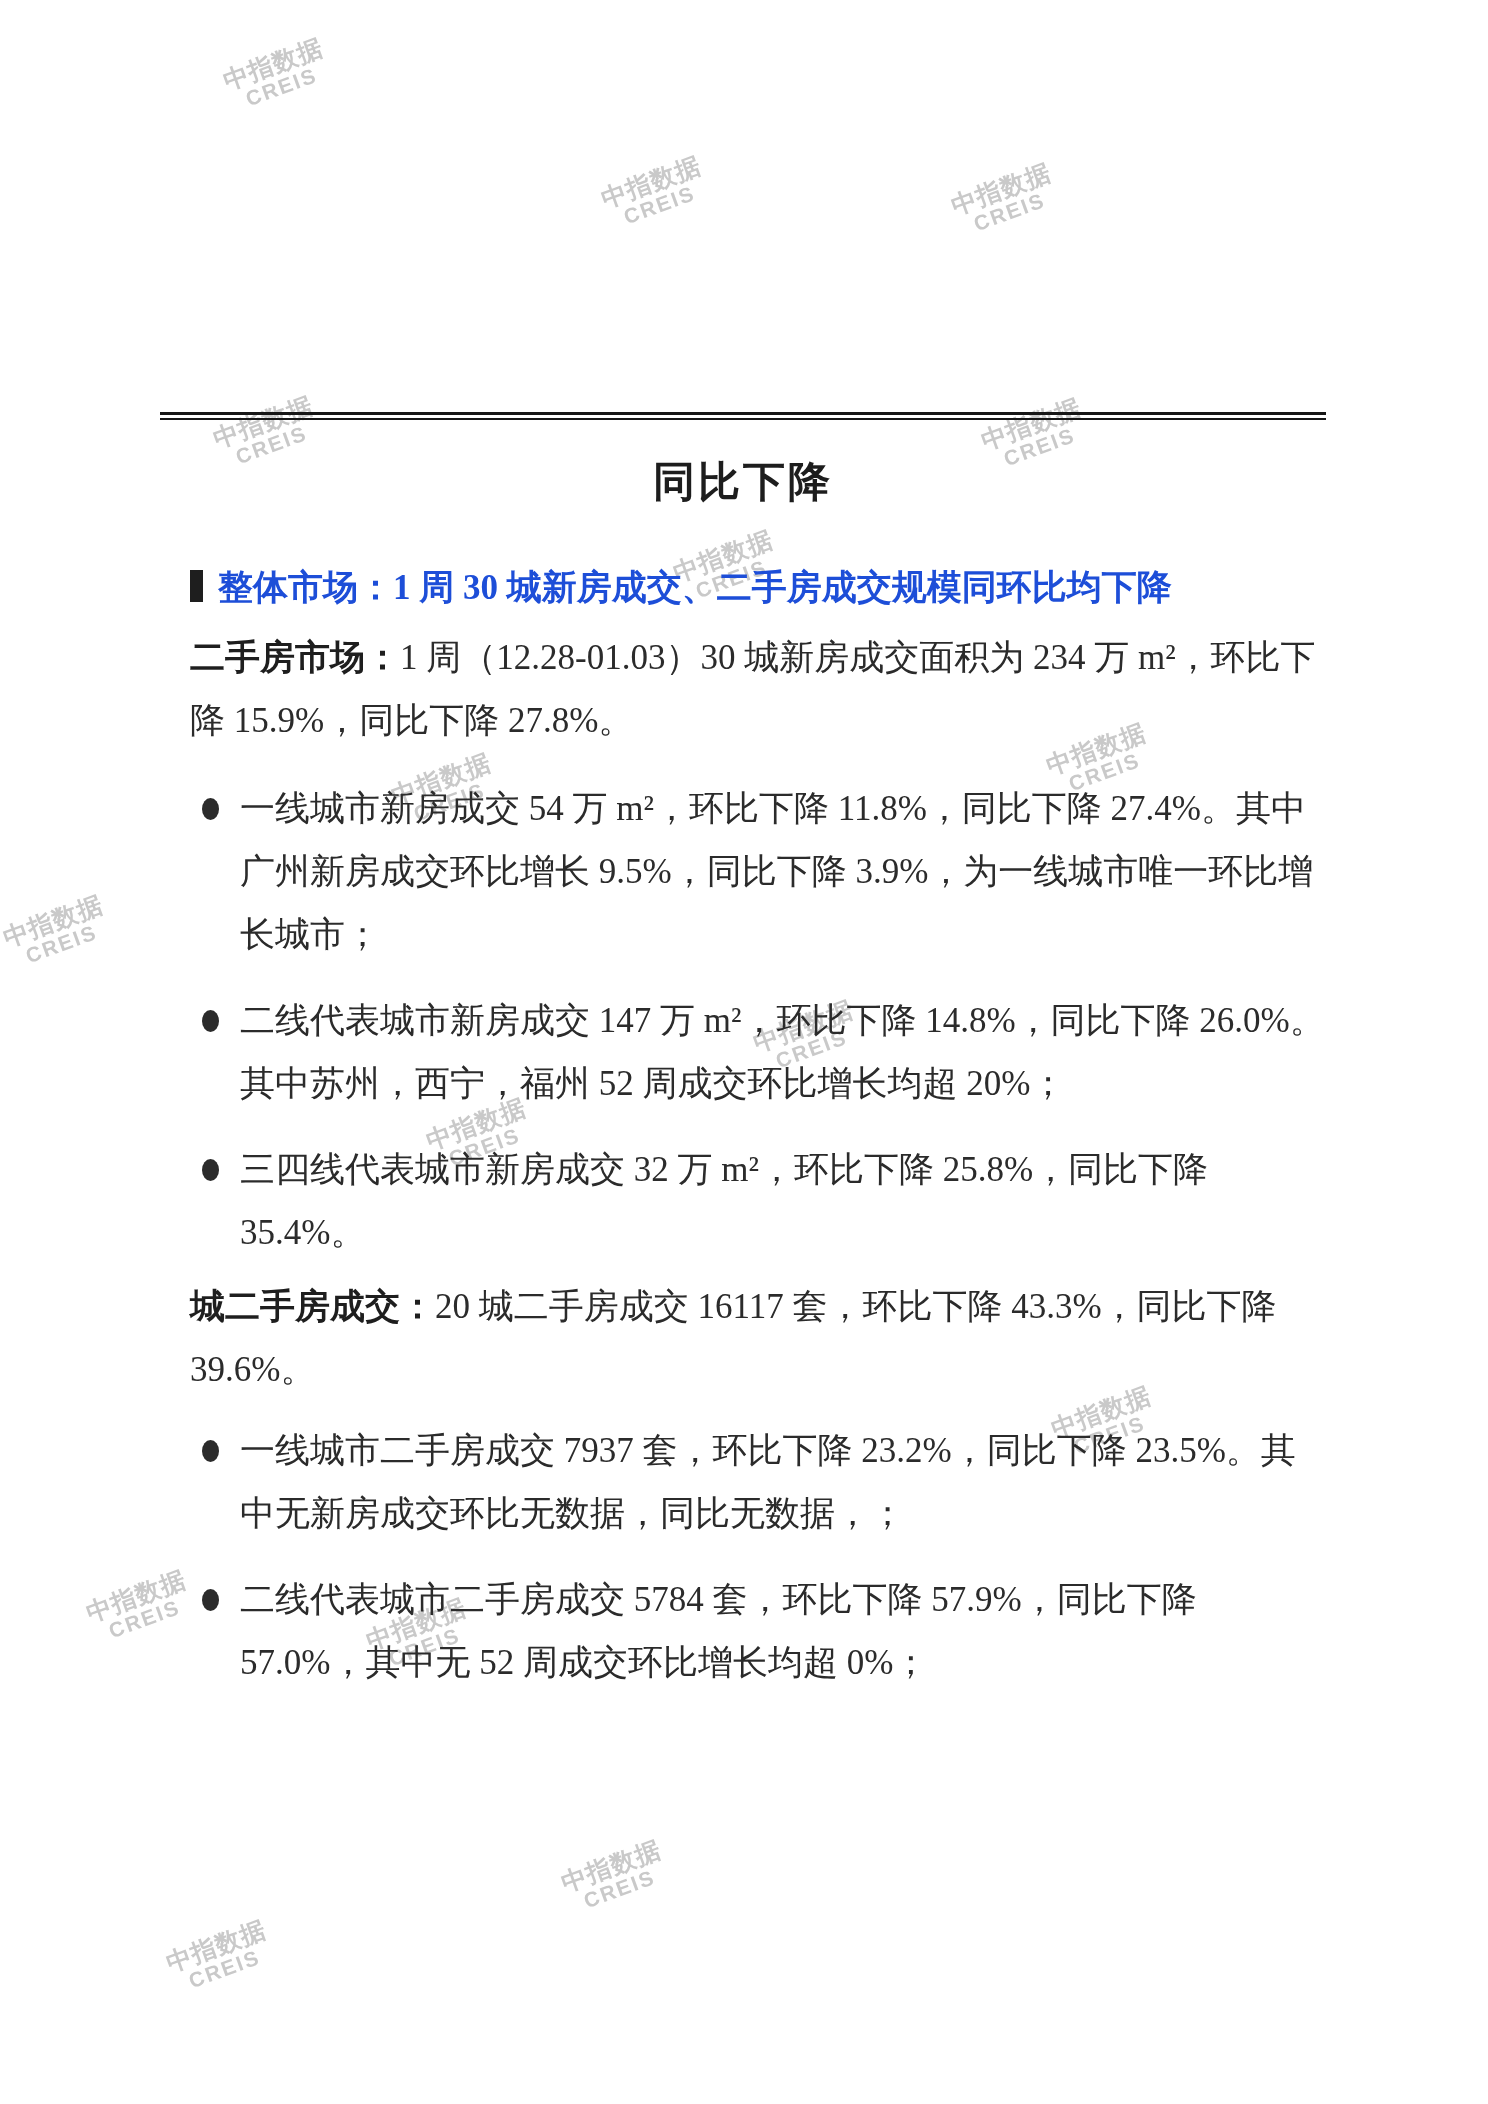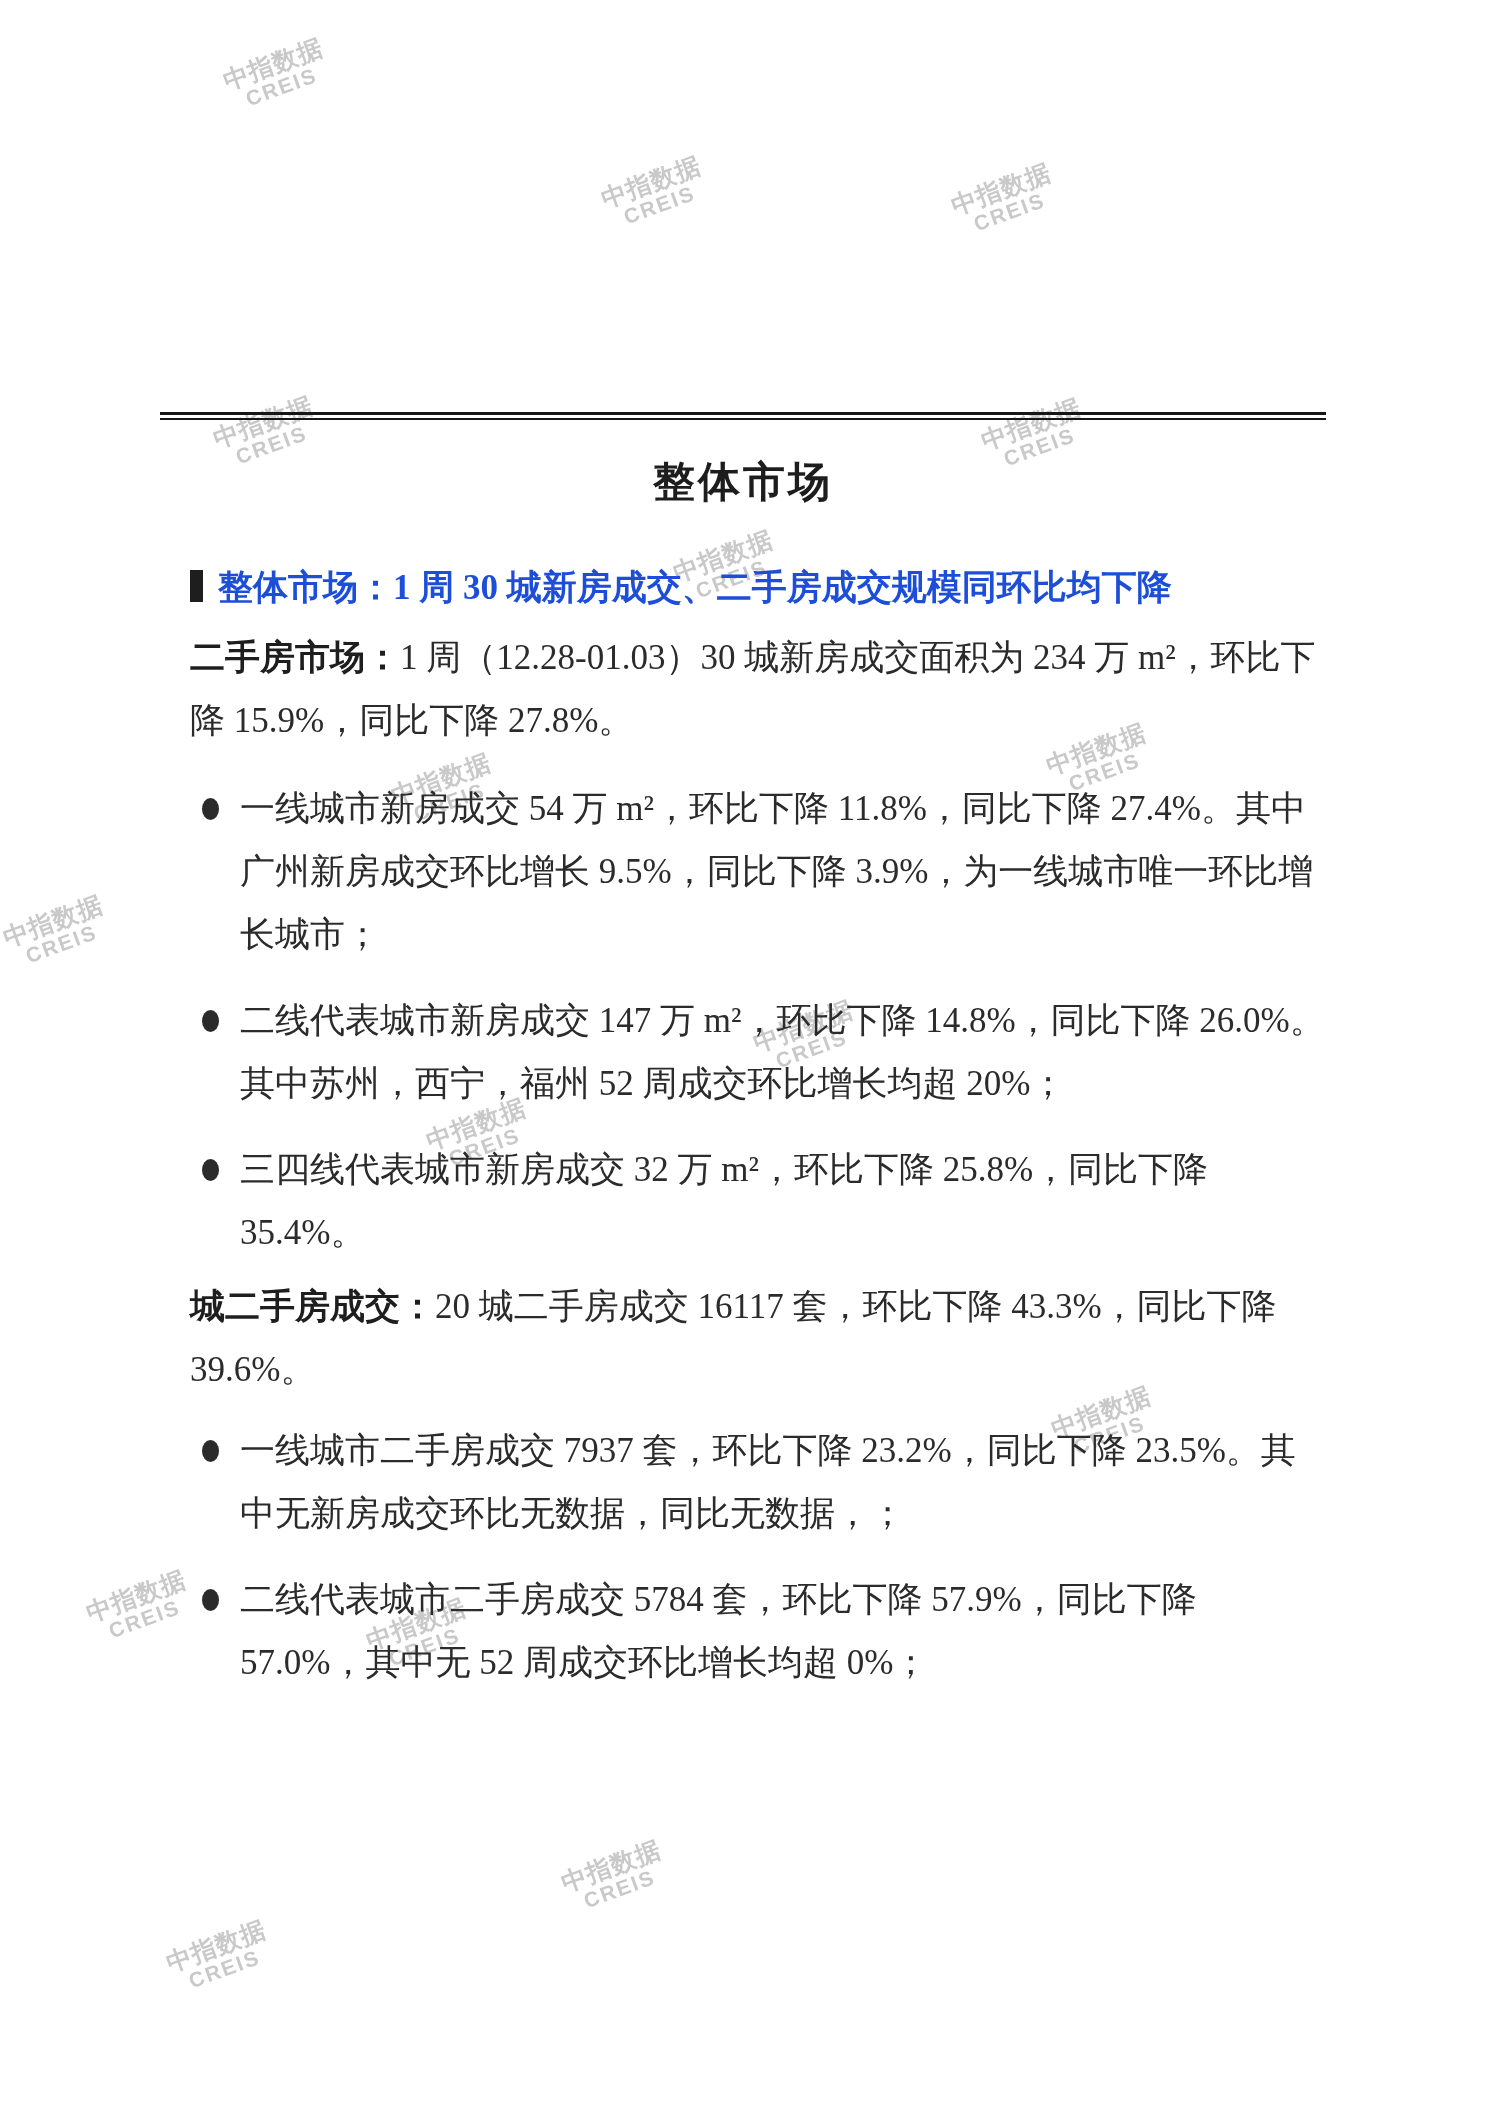--- a/index.html
+++ b/index.html
@@ -103,21 +103,21 @@
       <div class="wm" style="left: 155px; top: 1932px;">
         <span class="zh">中指数据</span>
         <span class="en">CREIS</span>
       </div>
     </div>
 
   <div class="doc">
 
     <div class="rule"></div>
 
-    <h1 class="title">整体市场</h1>
+    <h1 class="title">同比下降</h1>
 
     <div class="content">
 
       <div class="sec-head">
         <span class="bar"></span><span>整体市场：1 周 30 城新房成交、二手房成交规模同环比均下降</span>
       </div>
 
       <p class="para">
         <span class="lead">二手房市场：</span><span>1 周（12.28-01.03）30 城新房成交面积为 234 万 m²，环比下降 15.9%，同比下降 27.8%。</span>
       </p>

